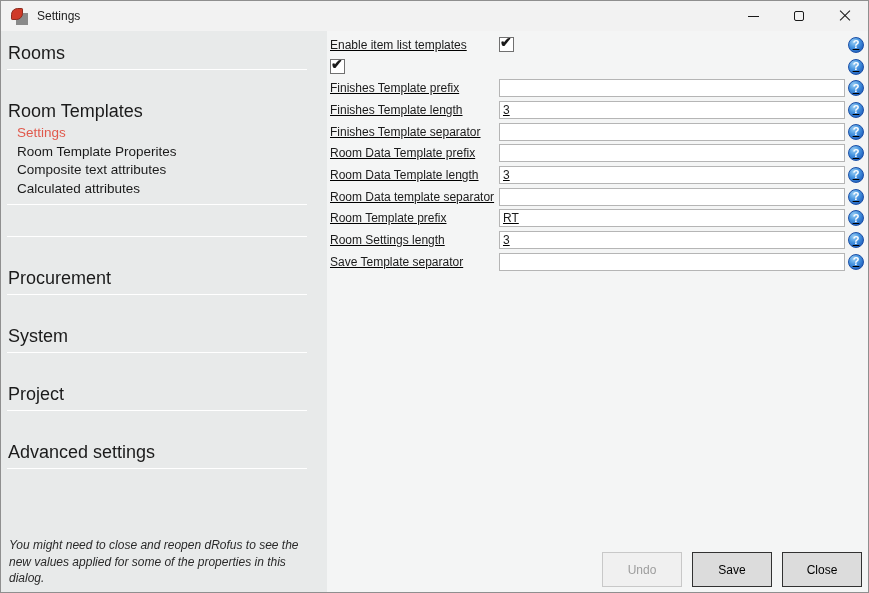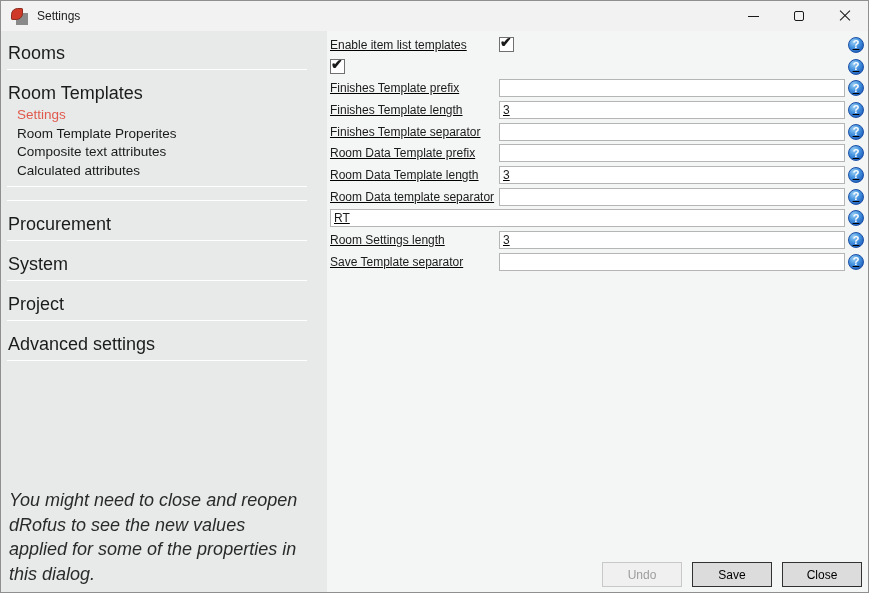--- a/index.html
+++ b/index.html
@@ -31,33 +31,33 @@
   }
   .glyph-close::before { transform: rotate(45deg); }
   .glyph-close::after  { transform: rotate(-45deg); }
 
   
   .body-row { display: flex; height: 562px; }
   .sidebar { position: relative; width: 326px; flex: 0 0 auto; background: #e8eaea; padding-top: 12px; }
   .main { position: relative; flex: 1 1 auto; background: #f4f5f5; padding: 3px 4px 0 3px; }
 
   
-  .side-section { margin-top: 13px; }
+  .side-section { margin-top: 31px; }
   .side-section.first { margin-top: 0; }
   .side-header {
     font-size: 18px; line-height: 21px; color: #1b1b1b;
     padding-left: 7px; font-weight: 400; cursor: default;
   }
   .side-sep { height: 1px; background: #ffffff; margin: 5px 20px 0 6px; }
   .side-sub { padding: 2px 0 1px 0; }
   .side-subitem { font-size: 13.5px; line-height: 18.5px; color: #1b1b1b; padding-left: 16px; cursor: default; }
   .side-subitem.selected { color: #e0594c; }
   .side-note {
     position: absolute; left: 8px; right: 28px; bottom: 6px;
-    font-size: 18px; font-style: italic; line-height: 1.38; color: #2a2a2a;
+    font-size: 12px; font-style: italic; line-height: 1.38; color: #2a2a2a;
   }
 
   
   .form-row { display: flex; align-items: center; height: 21.7px; text-decoration: underline; }
   .form-label { width: 169px; flex: 0 0 auto; font-size: 12px; color: #1b1b1b; }
   .form-control { flex: 1 1 auto; display: flex; align-items: center; }
   .text-input {
     width: 100%; height: 18px; border: 1px solid #b5b5b5; background: #ffffff;
     font-family: "Liberation Sans", sans-serif; font-size: 12px; color: #1b1b1b; padding: 0 3px;
   }
@@ -74,21 +74,21 @@
     background: radial-gradient(circle at 35% 28%, #9ed1f5 0%, #4795e0 40%, #2a6fc8 70%, #1b4fa6 100%);
     border: 1px solid #1b4fa6;
     color: #ffffff; font-size: 11px; font-weight: bold;
     display: flex; align-items: center; justify-content: center;
     cursor: pointer; line-height: 1;
   }
 
   
   .btn-row { position: absolute; right: 6px; bottom: 6px; display: flex; gap: 10px; }
   .btn {
-    width: 80px; height: 25px; font-family: "Liberation Sans", sans-serif;
+    width: 80px; height: 35px; font-family: "Liberation Sans", sans-serif;
     font-size: 12px; color: #000;
     background: #dcdcdc; border: 1px solid #323232; cursor: pointer;
   }
   .btn.disabled { background: #f0f0f0; border-color: #c8c8c8; color: #9d9d9d; cursor: default; }
 </style>
 </head>
 <body>
 
 <div class="window">
 
@@ -221,20 +221,21 @@
 
       <div class="form-row">
         <div class="form-label">Room Data template separator</div>
         <div class="form-control">
             <input class="text-input" type="text" value="" style="">
           </div>
         <div class="help-btn">?</div>
       </div>
 
       <div class="form-row">
+        <div class="form-label">Room Template prefix</div>
         <div class="form-control">
             <input class="text-input" type="text" value="RT" style="">
           </div>
         <div class="help-btn">?</div>
       </div>
 
       <div class="form-row">
         <div class="form-label">Room Settings length</div>
         <div class="form-control">
             <input class="text-input" type="text" value="3" style="">

